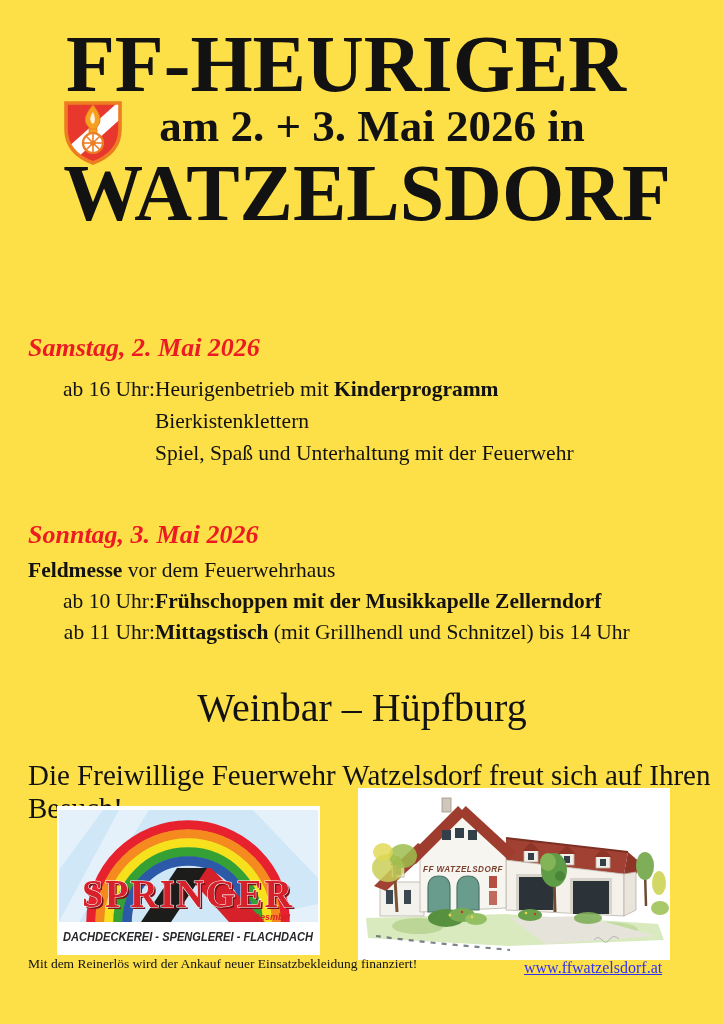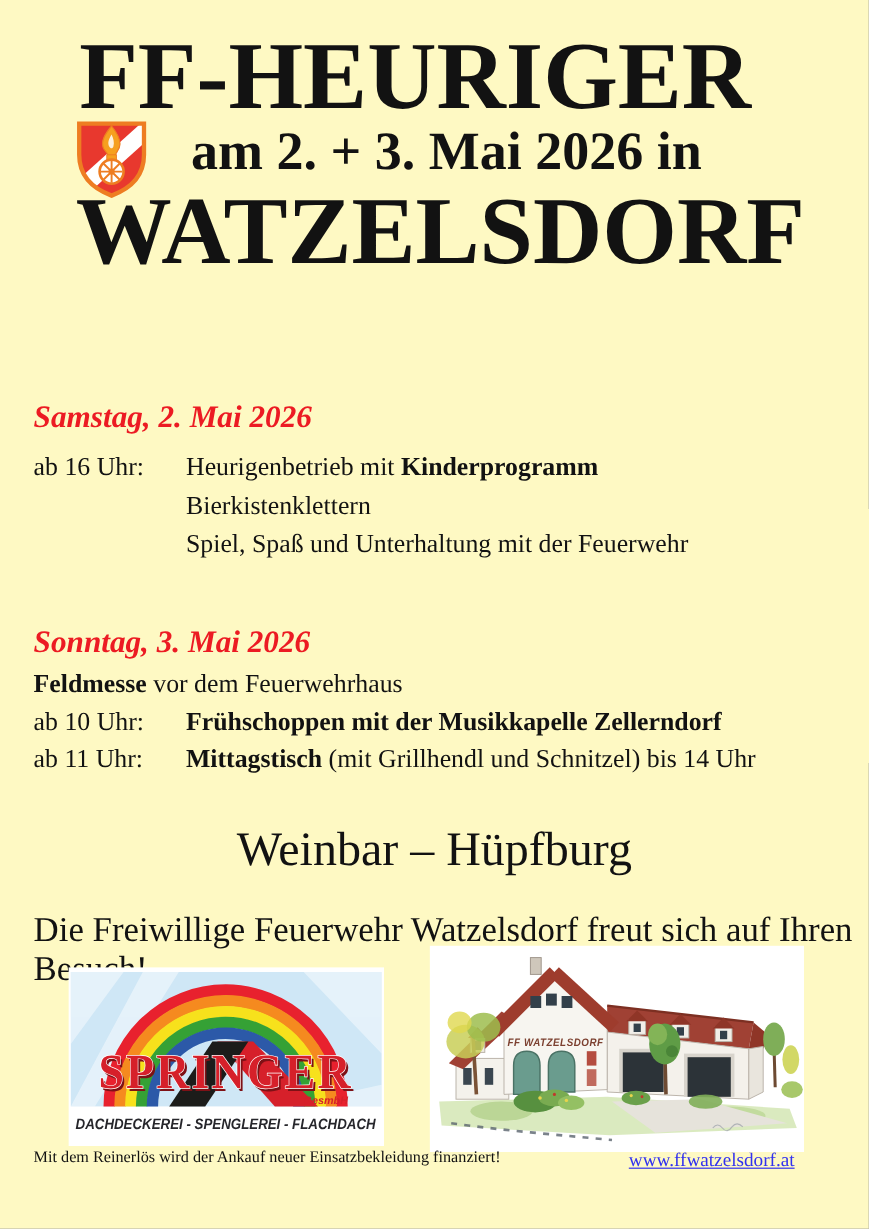--- a/index.html
+++ b/index.html
@@ -1,18 +1,18 @@
 <!DOCTYPE html>
 <html><head>
 <meta charset="utf-8">
 <style>
   html,body{margin:0;padding:0;background:#9a9a9a;}
   .page{
     position:relative;width:724px;height:1024px;margin:0 auto;
-    background:#fef9c3;overflow:hidden;
+    background:#fde047;overflow:hidden;
     font-family:"Liberation Serif",serif;color:#121212;
   }
   .abs{position:absolute;}
 
   .title1{top:24px;left:0;right:0;text-align:center;font-size:80px;font-weight:bold;line-height:1;transform:translateX(-16px);}
   .crest{left:59px;top:96px;width:68px;height:72px;}
   .title2{top:104px;left:0;right:0;text-align:center;font-size:45px;font-weight:bold;line-height:1;transform:translateX(10px);}
   .title3{top:153px;left:0;right:0;text-align:center;font-size:80px;font-weight:bold;line-height:1;transform:translateX(5px);}
 
   .program{top:272px;left:28px;right:28px;font-size:22px;font-weight:bold;}
@@ -20,21 +20,21 @@
 
   .day{left:28px;font-size:26px;font-weight:bold;font-style:italic;color:#ec1b23;line-height:1.1;}
   .sat-head{top:334px;}
   .sun-head{top:521px;}
 
   .sched{left:28px;right:20px;font-size:21.5px;}
   .sat-rows{top:373px;}
   .sun-rows{top:555px;}
   .row{display:flex;line-height:32px;}
   .sun-rows .row{line-height:31px;}
-  .row .time{width:127px;flex:none;}
+  .row .time{width:127px;flex:none;text-align:right;}
   .row b{font-weight:bold;text-align:center;}
 
   .highlight{top:686px;left:0;right:0;text-align:center;font-size:40px;line-height:1.1;}
   .closing{top:759px;left:28px;font-size:29px;}
 
   .sponsor{left:57px;top:806px;width:263px;height:149px;}
   .station{left:358px;top:788px;width:312px;height:172px;font-style:italic;}
 
   .note{left:28px;top:956px;font-size:13.5px;}
   .weblink{left:524px;top:959px;font-size:16px;color:#3232f0;text-decoration:underline;cursor:pointer;}

